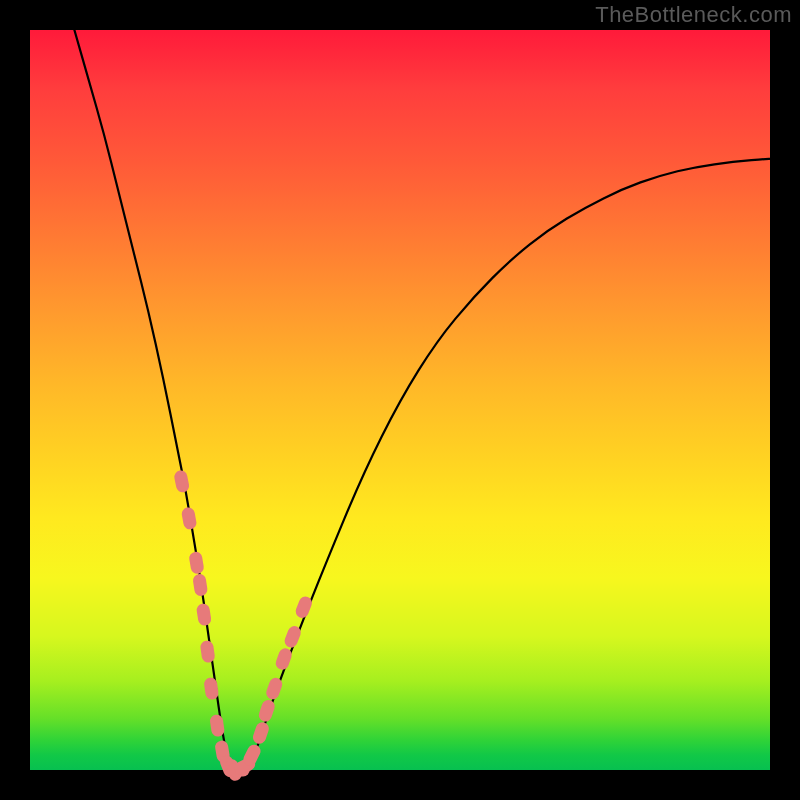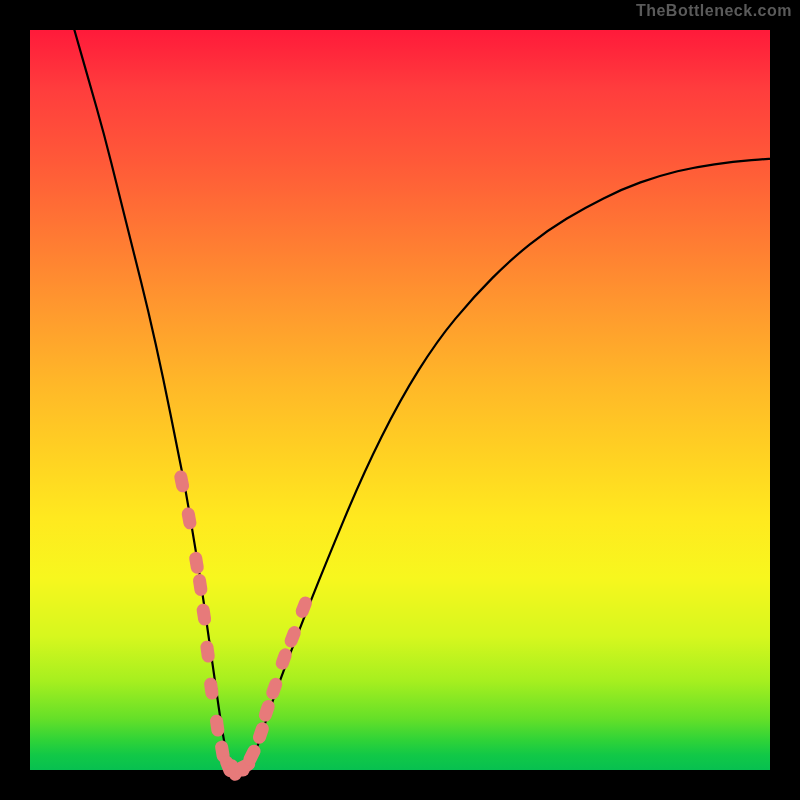--- a/index.html
+++ b/index.html
@@ -56,22 +56,22 @@
   }
   .marker {
     fill: #e77a7a;
     stroke: none;
   }
   .watermark {
     position: absolute;
     top: 2px;
     right: 8px;
     color: #5a5a5a;
-    font-size: 16px;
-    font-weight: 700;
+    font-size: 22px;
+    font-weight: 400;
     letter-spacing: 0.5px;
     user-select: none;
     margin-left: 28px;
   }
 </style>
 </head>
 <body>
 
 <div class="frame">
   <div class="watermark">TheBottleneck.com</div>

